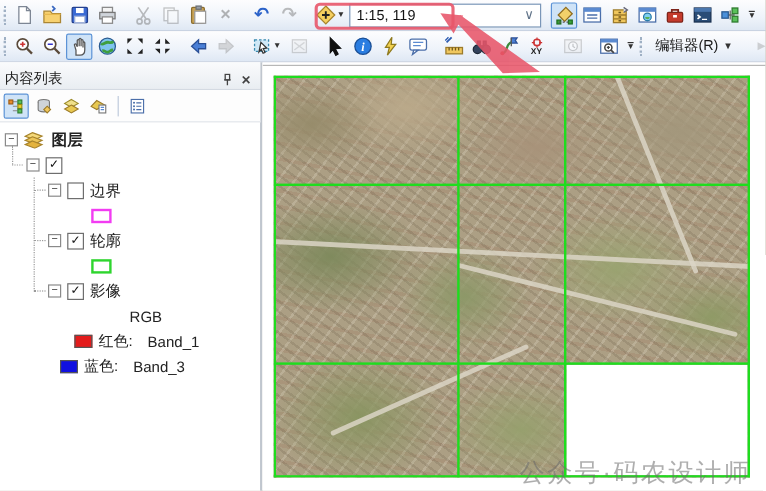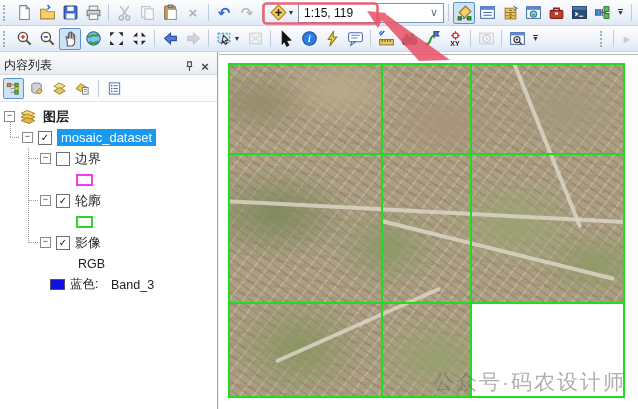--- a/index.html
+++ b/index.html
@@ -19,21 +19,21 @@
   .tbtn{
     width:22px;height:22px;display:flex;align-items:center;justify-content:center;
     border:1px solid transparent;border-radius:2px;box-sizing:border-box;flex:none;
   }
   .tbtn.active{border-color:#5c93d6;background:#cfe3f7;}
   .tbtn.disabled{opacity:.42;filter:grayscale(85%);}
   .tbtn svg{display:block;}
   .glyph{font-size:15px;line-height:1;font-weight:bold;}
   .caret{font-size:7px;color:#333;margin-left:1px;}
   .combo{
-    width:146px;height:20px;background:#fff;border:1px solid #7a96b8;
+    width:160px;height:20px;background:#fff;border:1px solid #7a96b8;
     display:flex;align-items:center;padding:0 5px;box-sizing:border-box;gap:4px;flex:none;
   }
   .combo .val{flex:1;font-size:12px;color:#111;}
   .combo .chev{color:#5f7288;font-size:11px;}
   .editor-btn{display:flex;align-items:center;gap:4px;padding:2px 7px;font-size:12px;color:#1a1a1a;}
   .menu-arrow{font-size:8px;color:#333;}
   .play-glyph{font-size:11px;color:#9a9a9a;}
   
   .toc-panel{
     position:absolute;left:0;top:52px;width:218px;bottom:0;background:#fff;
@@ -87,21 +87,21 @@
       radial-gradient(ellipse 120px 90px at 18% 85%, #8a9562 0%, rgba(0,0,0,0) 60%),
       radial-gradient(ellipse 110px 70px at 52% 88%, #97a06e 0%, rgba(0,0,0,0) 62%),
       repeating-linear-gradient(37deg, rgba(92,78,58,0.18) 0 2px, rgba(0,0,0,0) 2px 7px),
       repeating-linear-gradient(-53deg, rgba(238,232,216,0.22) 0 2px, rgba(0,0,0,0) 2px 11px),
       repeating-linear-gradient(11deg, rgba(140,60,40,0.10) 0 3px, rgba(0,0,0,0) 3px 13px);
   }
   .road{position:absolute;background:rgba(218,213,198,0.85);height:4px;border-radius:2px;}
   .gl{position:absolute;background:#1edd1e;z-index:3;}
   .empty-cell{position:absolute;left:244px;top:241px;width:151px;height:92px;background:#fff;z-index:2;}
   .watermark{
-    position:absolute;right:12px;top:316px;z-index:4;
+    position:absolute;right:12px;top:328px;z-index:4;
     font-size:21px;letter-spacing:2px;color:rgba(108,108,108,0.55);
   }
   .anno-svg{position:absolute;left:0;top:0;z-index:50;pointer-events:none;}
 </style>
 </head>
 <body>
 
 <div class="tbrow">
   <div class="grip"></div>
 
@@ -400,20 +400,24 @@
         <circle cx="7.5" cy="9" r="2.8" fill="#fff" stroke="#444" stroke-width="1.2"></circle>
         <path d="M6.3 9h2.4M7.5 7.8v2.4" stroke="#444"></path>
         <path d="M9.6 11.1l2.2 2.2" stroke="#444" stroke-width="1.4"></path>
       </svg>
   </div>
   <div class="tbtn" style="width:13px">
     <span style="font-size:8px;color:#333;border-top:1px solid #333;line-height:6px">▾</span>
   </div>
 
   <div class="grip" style="margin-left:auto"></div>
+  <div class="editor-btn">
+    <span>编辑器(R)</span>
+    <span class="menu-arrow">▼</span>
+  </div>
   <div class="sep"></div>
   <div class="tbtn disabled" style="width:18px">
     <span class="play-glyph">►</span>
   </div>
 </div>
 
 <div class="toc-panel">
   <div class="toc-title">
     <span class="t">内容列表</span>
     <span class="winbtn">
@@ -484,21 +488,20 @@
           <path d="M7 1l8 3-6 3-8-3z" fill="#f5d97a" stroke="#a8842c"></path>
           <path d="M7 4.5l8 3-6 3-8-3z" fill="#edc659" stroke="#a8842c"></path>
           <path d="M7 8l8 3-6 3-8-3z" fill="#e4b33e" stroke="#a8842c"></path>
         </svg>
       <span style="font-weight:bold">图层</span>
     </div>
 
     <div class="trow" style="padding-left:22px">
       <span class="expander">−</span>
       <span class="cbx">✓</span>
-      <span class="sel">mosaic_dataset</span>
     </div>
 
     <div class="trow" style="padding-left:40px">
       <span class="expander">−</span>
       <span class="cbx"></span>
       <span>边界</span>
     </div>
     <div class="trow" style="padding-left:76px">
       <span class="sw-outline sw-magenta"></span>
     </div>
@@ -511,24 +514,29 @@
     <div class="trow" style="padding-left:76px">
       <span class="sw-outline sw-green"></span>
     </div>
 
     <div class="trow" style="padding-left:40px">
       <span class="expander">−</span>
       <span class="cbx">✓</span>
       <span>影像</span>
     </div>
 
-    <div class="trow" style="padding-left:78px">
+    <div class="trow" style="padding-left:108px">
       <span class="rgb-label">RGB</span>
     </div>
 
+    <div class="trow" style="padding-left:62px">
+      <span class="sw-fill sw-red"></span>
+      <span class="band-label">红色:</span>
+      <span class="band-name">Band_1</span>
+    </div>
     <div class="trow" style="padding-left:50px">
       <span class="sw-fill sw-blu"></span>
       <span class="band-label">蓝色:</span>
       <span class="band-name">Band_3</span>
     </div>
   </div>
 </div>
 
 <div class="map-area">
   <div class="map-frame-line"></div>

